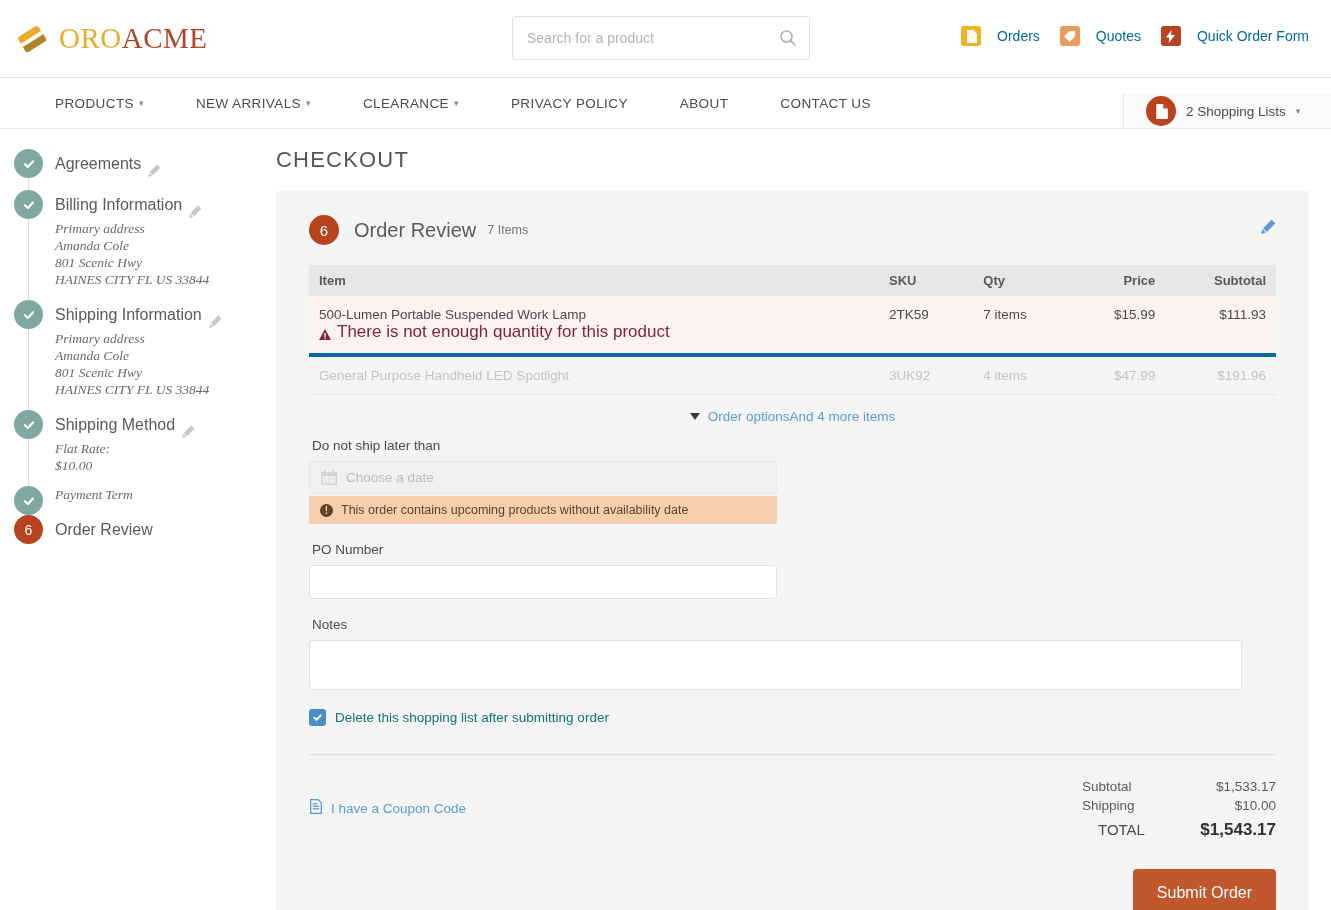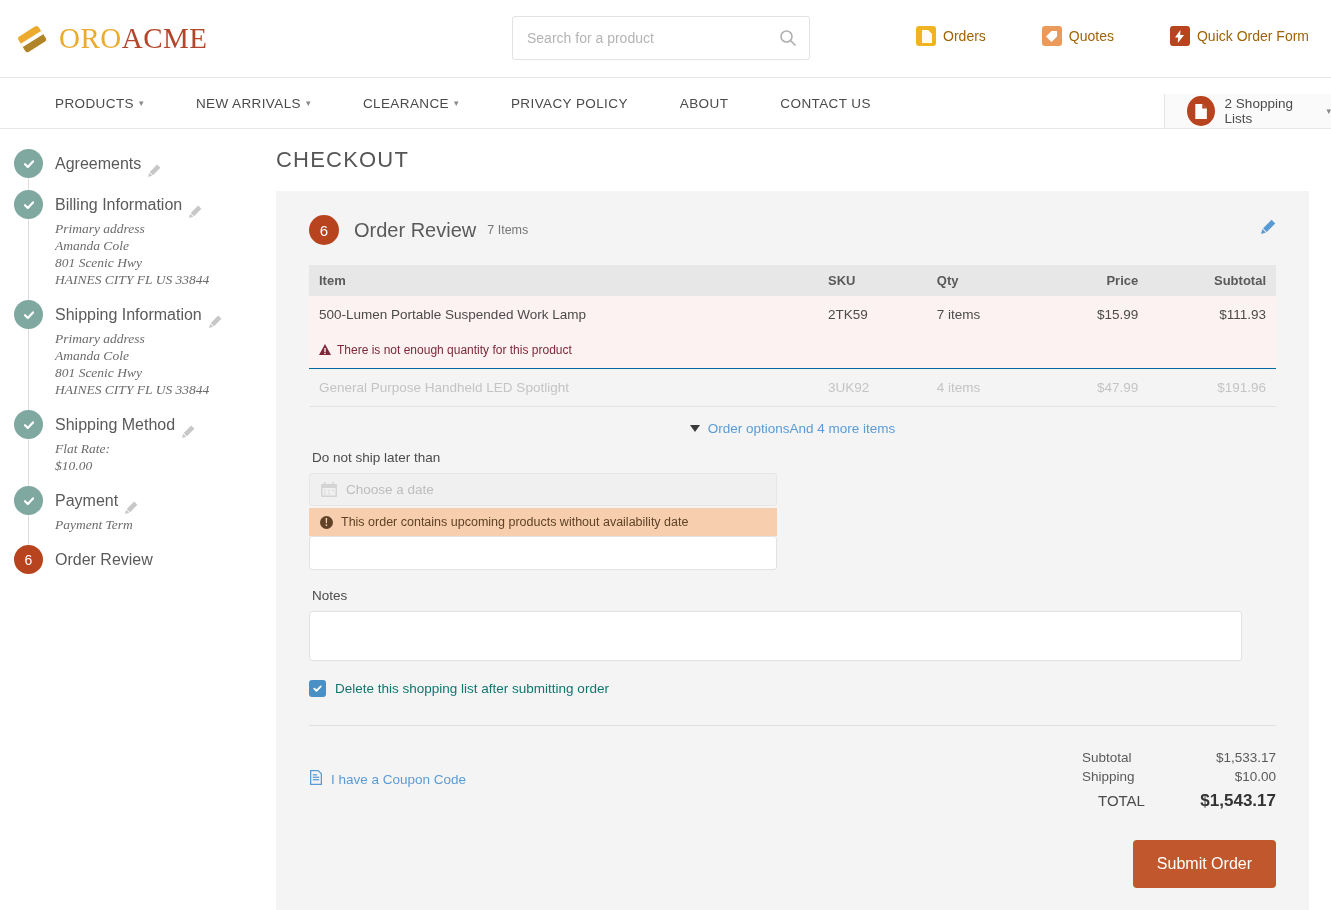--- a/index.html
+++ b/index.html
@@ -42,21 +42,21 @@
     flex: 1; border: 0; outline: 0; background: transparent;
     font-family: "Liberation Sans", sans-serif; font-size: 14px; color: #555;
   }
   .search-input::placeholder { color: #b4b4b4; }
   .search-icon { width: 18px; height: 18px; color: #b0b0b0; flex: 0 0 auto; }
 
   .header-links {
     position: absolute; right: 22px; top: 26px;
     display: flex; align-items: center; gap: 20px;
   }
-  .hlink { display: flex; align-items: center; gap: 7px; color: #a16207; font-size: 14px; cursor: pointer; margin-left: 36px; }
+  .hlink { display: flex; align-items: center; gap: 16px; color: #0369a1; font-size: 14px; cursor: pointer; }
   .hlink-icon {
     width: 20px; height: 20px; border-radius: 3px;
     display: flex; align-items: center; justify-content: center;
     color: #fff;
   }
   .ic-orders { background: #f0b323; }
   .ic-quotes { background: #ec9a5b; }
   .ic-quick  { background: #b8441f; }
 
   
@@ -69,21 +69,21 @@
   }
   .nav-items { display: flex; align-items: center; padding-left: 33px; gap: 8px; }
   .nav-item {
     font-size: 13.5px; color: #4b4b4b; letter-spacing: .4px;
     padding: 0 22px; cursor: pointer;
     display: flex; align-items: center; gap: 5px;
   }
   .caret-down { font-size: 9px; color: #888; }
   .nav-right {
     position: absolute; right: 0; top: 16px; bottom: 0;
-    width: 167px;
+    width: 208px;
     border-left: 1px solid #e6e6e6;
     background: #fafafa;
     display: flex; align-items: center; gap: 10px;
     padding-left: 22px;
     cursor: pointer;
   }
   .sl-icon {
     width: 30px; height: 30px; border-radius: 50%;
     background: #b8441f; color: #fff;
     display: flex; align-items: center; justify-content: center;
@@ -151,26 +151,26 @@
   table.items th {
     background: #e7e7e7; color: #5a5a5a; font-weight: bold;
     font-size: 13px; text-align: left;
     padding: 8px 10px;
   }
   table.items th.num, table.items td.num { text-align: right; }
   table.items td {
     padding: 11px 10px; font-size: 13.5px; color: #4b4b4b;
     border-bottom: 1px solid #dfdfdf; vertical-align: top;
   }
-  tr.row-error td { background: #fdf2f2; border-bottom: 1px solid #0369a1; }
+  tr.row-error td { background: #fdf2f2; border-bottom: 4px solid #0369a1; }
   tr.row-error td:first-child { border-left: 0; }
   tr.row-faded td { color: #c4c4c4; border-bottom: 1px solid #e4e4e4; }
   .err-msg {
     display: flex; align-items: center; gap: 6px;
-    color: #7d2838; font-size: 12px; margin-top: 21px;
+    color: #7d2838; font-size: 17px; margin-top: 0;
   }
   .warn-tri { width: 12px; height: 12px; flex: 0 0 auto; }
 
   
   .opts-bar {
     display: flex; align-items: center; justify-content: center;
     margin-top: 14px; margin-bottom: 14px;
   }
   .opts-toggle {
     display: flex; align-items: center; gap: 8px;
@@ -422,28 +422,20 @@
         <div>$10.00</div>
       </div>
     </div>
 
     <div class="step">
       <div class="step-line"></div>
       <div class="step-dot">
         <svg width="14" height="14" viewBox="0 0 14 14" fill="none" stroke="#fff" stroke-width="2.2" stroke-linecap="round" stroke-linejoin="round">
             <path d="M3 7.2l2.8 2.8L11 4.4"></path>
           </svg>
-      </div>
-      <div class="step-title">
-        <span>Payment</span>
-        <span class="pencil">
-          <svg width="13" height="13" viewBox="0 0 13 13" fill="#9a9a9a">
-              <path d="M9.2 0.6l3.2 3.2-7.4 7.4-3.2-3.2zM1.2 8.7l3.1 3.1L0 13z"></path>
-            </svg>
-        </span>
       </div>
       <div class="step-sub">
         <div>Payment Term</div>
       </div>
     </div>
 
     <div class="step">
 
       <div class="step-dot current">6</div>
       <div class="step-title">
@@ -533,20 +525,21 @@
               </g>
             </svg>
         </span>
         <span>Choose a date</span>
       </div>
       <div class="notice">
         <span class="info-badge">!</span>
         <span>This order contains upcoming products without availability date</span>
       </div>
 
+      <div class="field-label" style="margin-top:18px;">PO Number</div>
       <input class="txt-input" value="" style="">
 
       <div class="field-label" style="margin-top:18px;">Notes</div>
       <textarea class="notes-area" style=""></textarea>
 
       <div class="check-row">
         <span class="checkbox">
           <svg width="11" height="11" viewBox="0 0 12 12" fill="none" stroke="#fff" stroke-width="2" stroke-linecap="round" stroke-linejoin="round">
               <path d="M2.5 6.2l2.4 2.4L9.5 3.8"></path>
             </svg>

